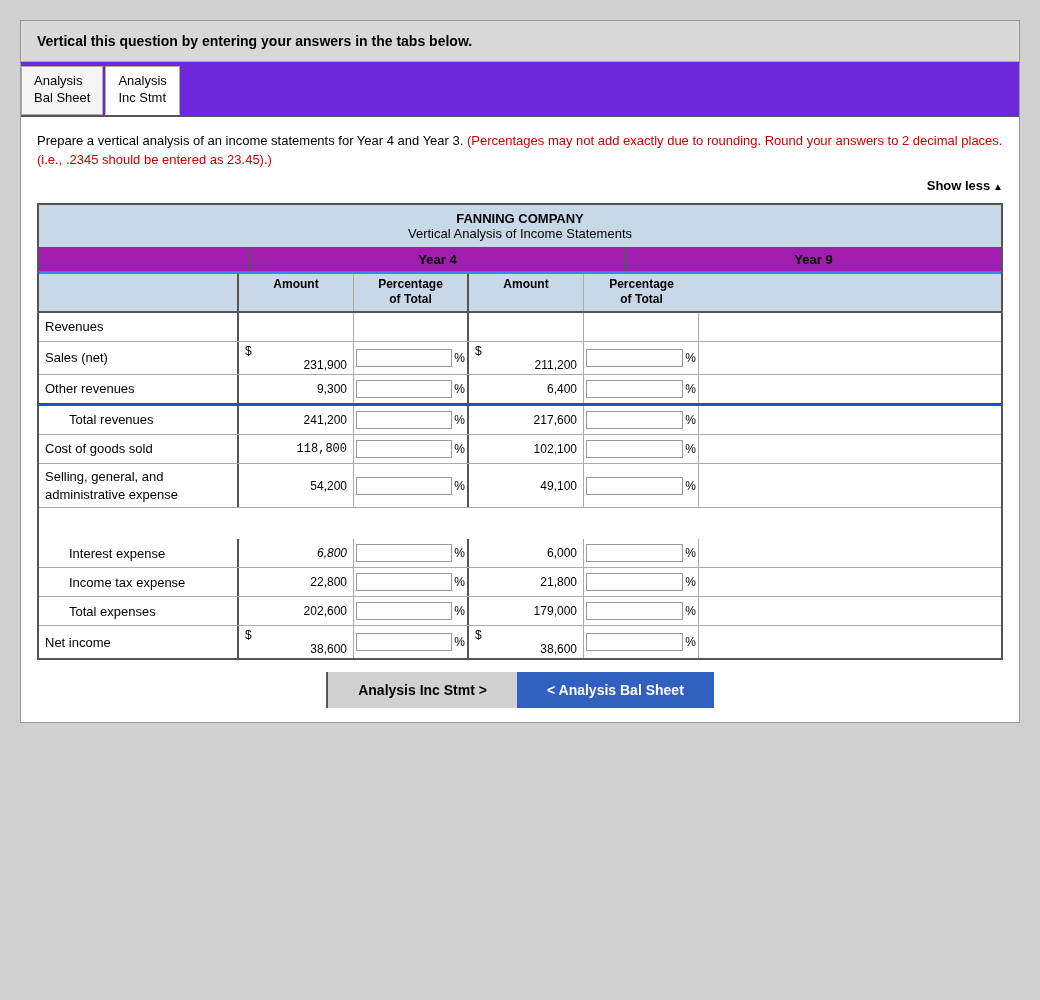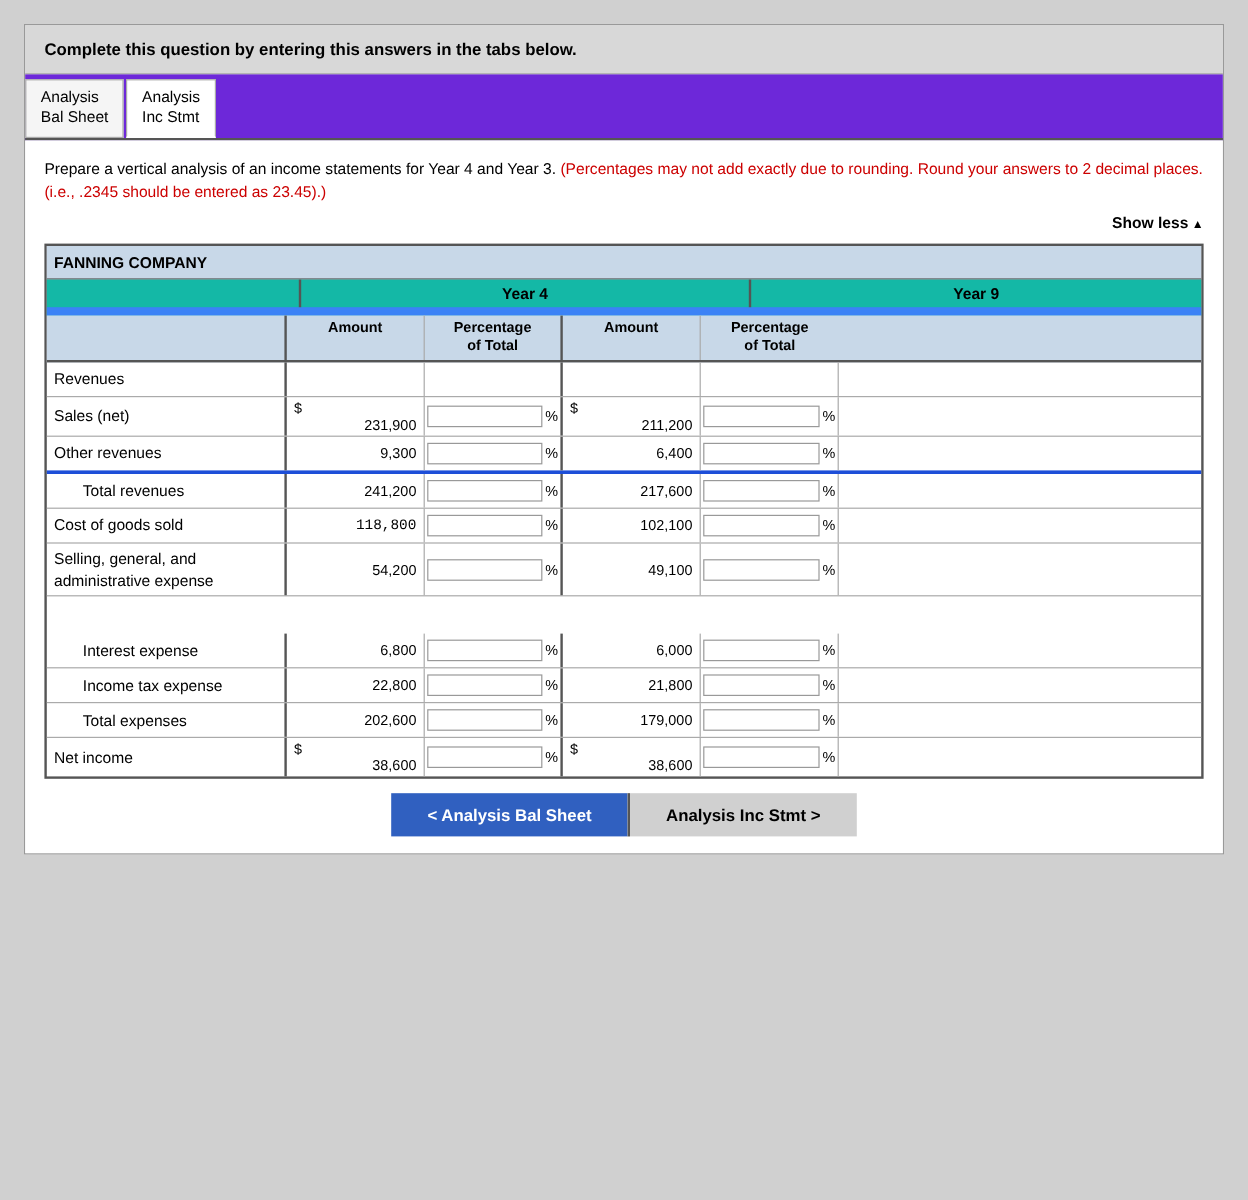--- a/index.html
+++ b/index.html
@@ -64,21 +64,21 @@
       color: #000;
       text-decoration: none;
       font-size: 13px;
       cursor: pointer;
     }
     .show-less a::after {
       content: ' ▲';
       font-size: 10px;
     }
     .company-header {
-      text-align: left;
+      text-align: center;
       padding: 6px;
       background: #c8d8e8;
       border-bottom: 1px solid #555;
     }
     .company-name {
       font-weight: bold;
       font-size: 13px;
     }
     .company-subtitle {
       font-size: 13px;
@@ -161,21 +161,21 @@
     .table-outer {
       border: 2px solid #555;
       margin-bottom: 12px;
     }
   </style>
 </head>
 <body>
 
 <div class="outer-container">
   <div class="instruction-bar">
-    <span>Complete this question by entering this answers in the tabs below.</span>
+    <span>Vertical this question by entering your answers in the tabs below.</span>
   </div>
 
   <div class="tabs-row">
     <div class="tab">
       <span>Analysis</span><br>
       <span>Bal Sheet</span>
     </div>
     <div class="tab active">
       <span>Analysis</span><br>
       <span>Inc Stmt</span>
@@ -188,23 +188,24 @@
     </div>
 
     <div class="show-less">
       <a>Show less</a>
     </div>
 
     <div class="table-outer">
 
       <div class="company-header">
         <div class="company-name">FANNING COMPANY</div>
-      </div>
-
-      <div style="display:grid; grid-template-columns: 200px 1fr 1fr; background:#14b8a6; border-bottom:7px solid #3b82f6;padding-left:12px;">
+        <div class="company-subtitle">Vertical Analysis of Income Statements</div>
+      </div>
+
+      <div style="display:grid; grid-template-columns: 200px 1fr 1fr; background:#a21caf; border-bottom:3px solid #3b82f6;padding-left:12px;">
         <div style="border-right:2px solid #555;"></div>
         <div style="text-align:center; font-weight:bold; padding:4px; border-right:2px solid #555; font-size:13px;">Year 4</div>
         <div style="text-align:center; font-weight:bold; padding:4px; font-size:13px;">Year 9</div>
       </div>
 
       <div style="display:grid; grid-template-columns: 200px 115px 115px 115px 115px; background:#c8d8e8; border-bottom:2px solid #555;">
         <div style="border-right:2px solid #555;"></div>
         <div style="text-align:center; font-weight:bold; font-size:12px; padding:3px 4px; border-right:1px solid #aaa; line-height:1.3;">Amount</div>
         <div style="text-align:center; font-weight:bold; font-size:12px; padding:3px 4px; border-right:2px solid #555; line-height:1.3;">Percentage<br>of Total</div>
         <div style="text-align:center; font-weight:bold; font-size:12px; padding:3px 4px; border-right:1px solid #aaa; line-height:1.3;">Amount</div>
@@ -328,21 +329,21 @@
           <div class="pct-wrap">
               <input type="text" style="">
               <span>%</span>
             </div>
         </div>
       </div>
 
       <div class="dr" style="border-bottom:1px solid #aaa;margin-top:31px;">
         <div class="dr-label ind2">Interest expense</div>
         <div class="dr-amount" style="border-right:1px solid #aaa;">
-            <span style="padding-right:4px;">6,800</span>
+            <span style="padding-right:4px;font-style:italic;">6,800</span>
           </div>
         <div class="dr-pct thick-right">
           <div class="pct-wrap">
               <input type="text" style="">
               <span>%</span>
             </div>
         </div>
         <div class="dr-amount" style="border-right:1px solid #aaa;">
             <span style="padding-right:4px;">6,000</span>
           </div>
@@ -418,18 +419,18 @@
           <div class="pct-wrap">
             <input type="text" style="">
             <span>%</span>
           </div>
         </div>
       </div>
 
     </div>
 
     <div class="nav-buttons">
+      <button class="nav-btn nav-btn-next">Analysis Inc Stmt &gt;</button>
       <button class="nav-btn nav-btn-prev">&lt; Analysis Bal Sheet</button>
-      <button class="nav-btn nav-btn-next">Analysis Inc Stmt &gt;</button>
     </div>
 
   </div>
 </div>
 
 </body></html>

